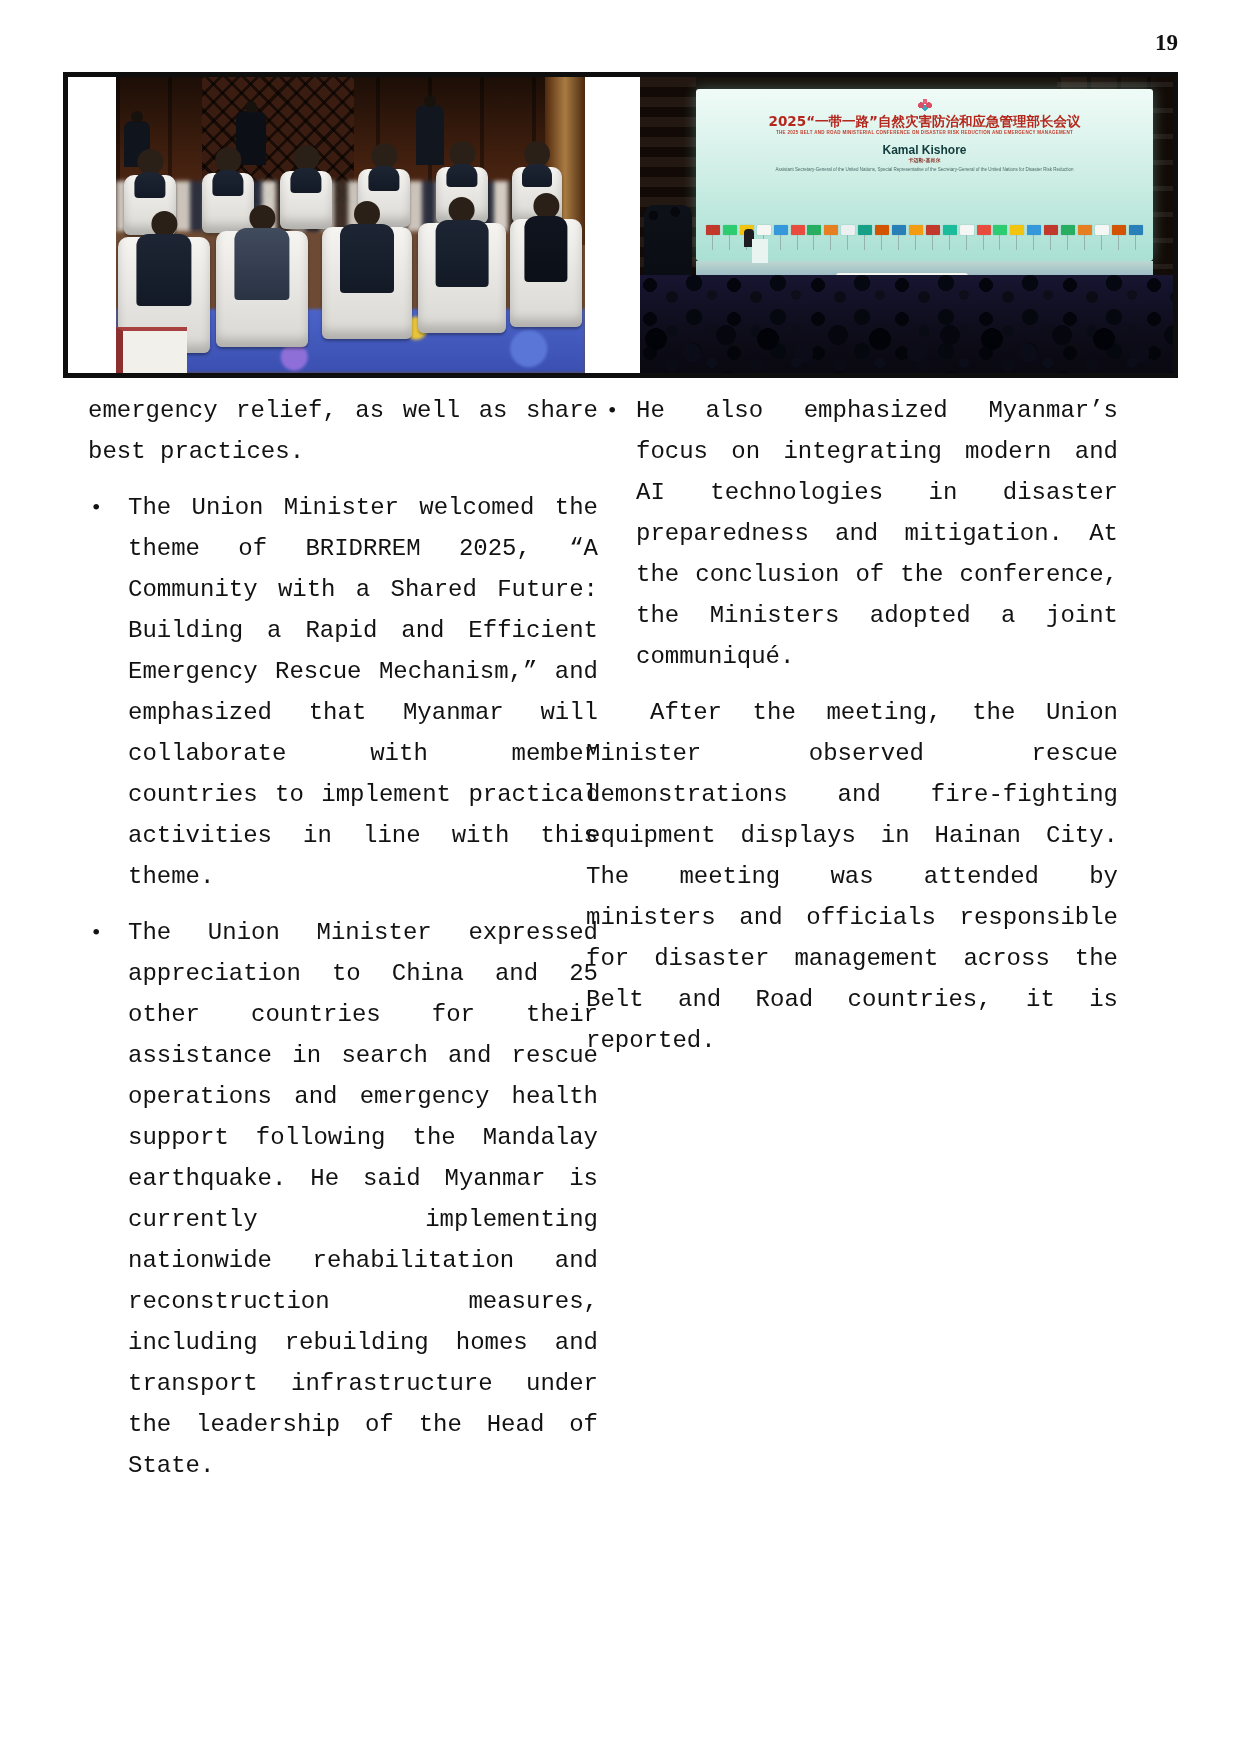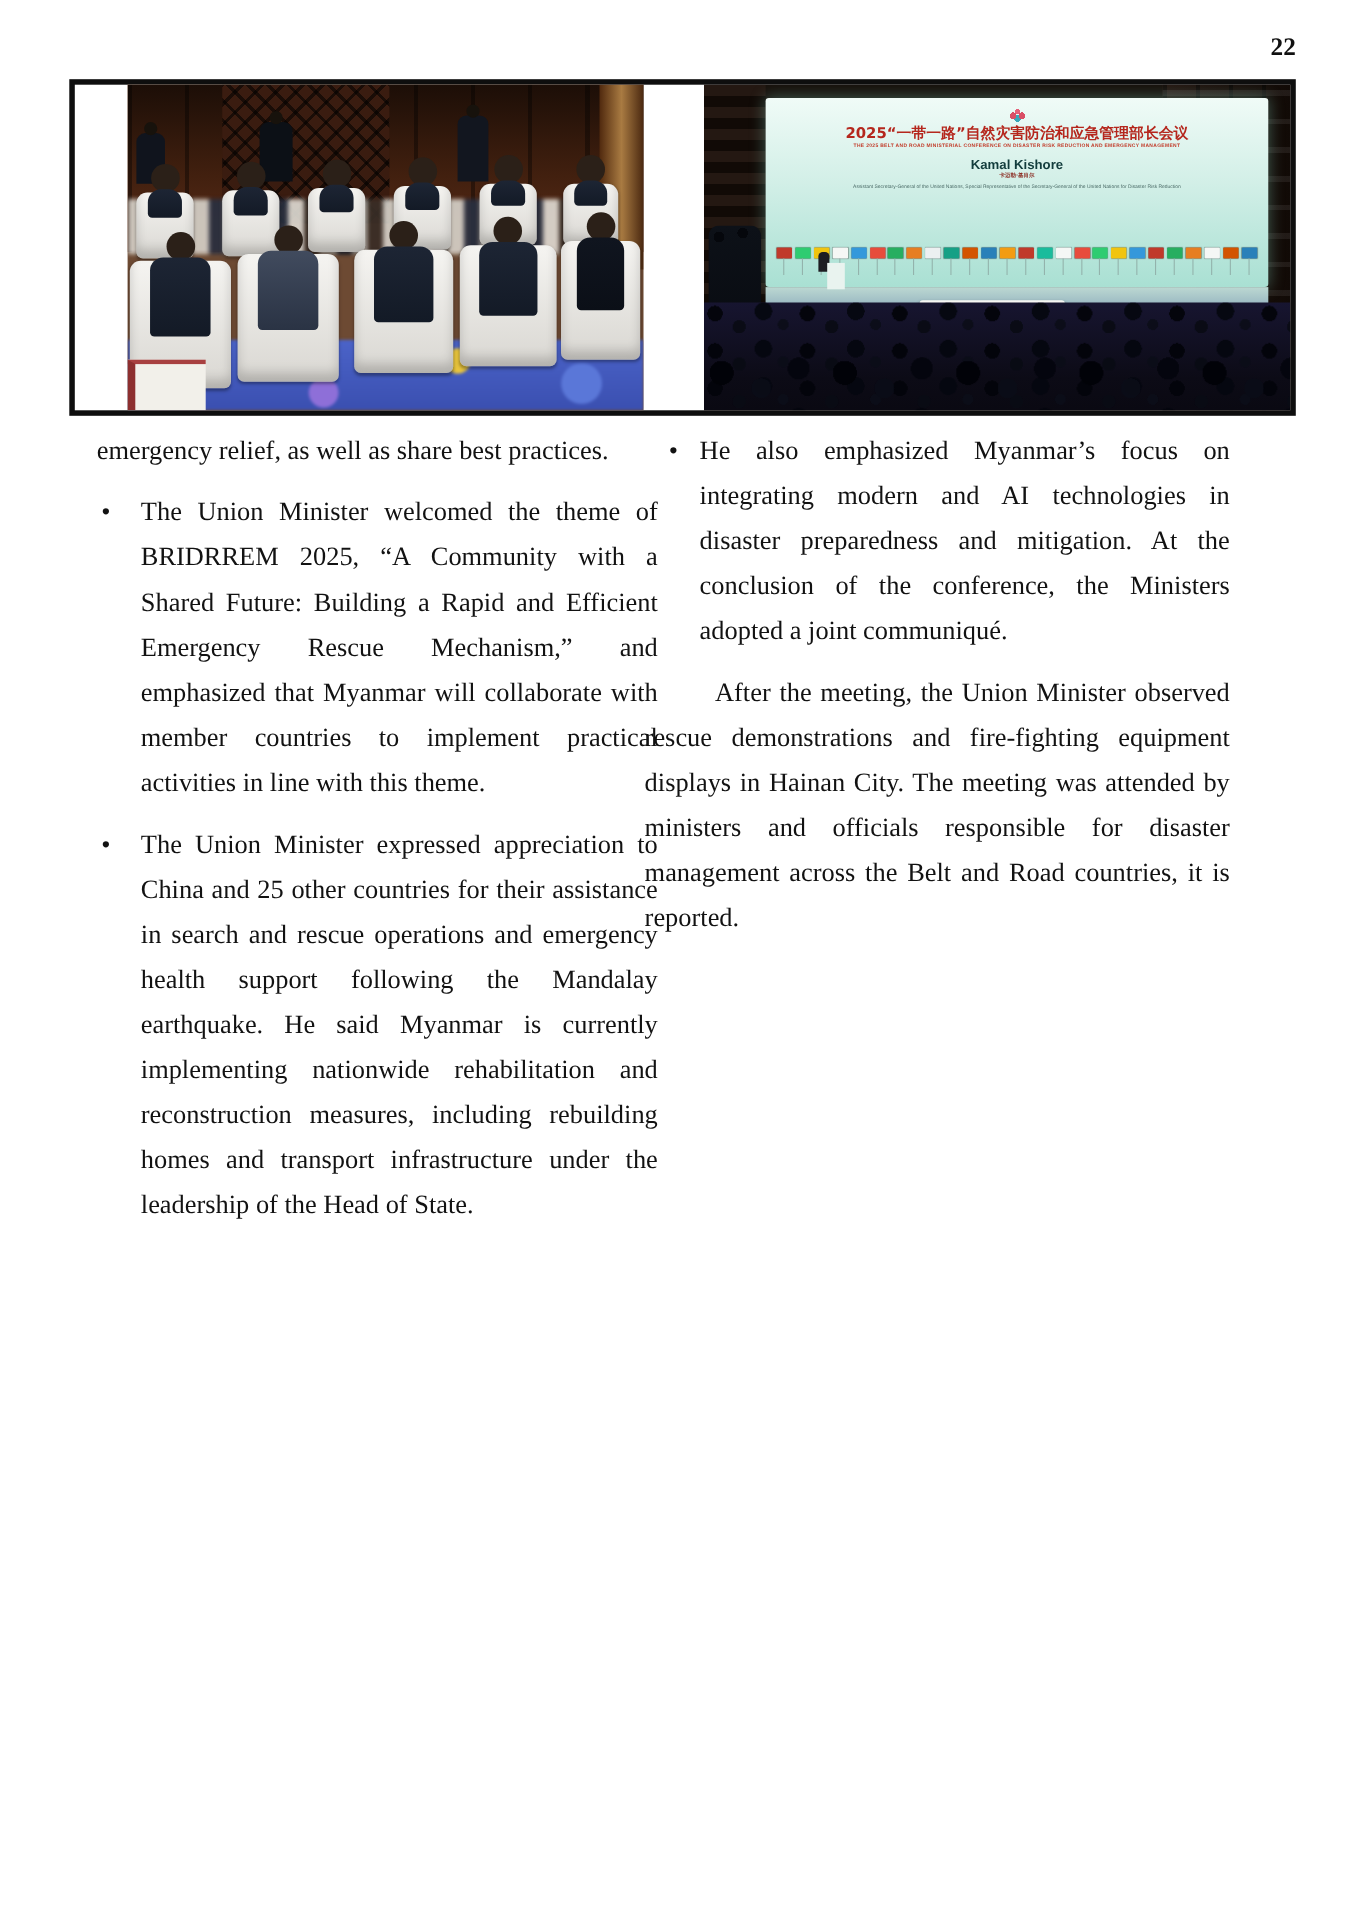--- a/index.html
+++ b/index.html
@@ -136,41 +136,41 @@
     background-size:112px 46px;}
   .mid-crowd{position:absolute;left:56px;right:116px;top:208px;height:26px;opacity:.9;
     background-image:
      radial-gradient(circle 4px at 8px 8px,#0a0c14 99%,transparent 100%),
      radial-gradient(circle 3.5px at 24px 14px,#111423 99%,transparent 100%),
      radial-gradient(circle 4px at 40px 6px,#080a12 99%,transparent 100%);
     background-size:52px 22px;}
   
   .col{position:absolute;top:390px;font-size:24px;line-height:41px;
     text-align:justify;text-align-last:left;}
-  .col p{margin:0 0 15px 0;}
+  .col p{margin:0 0 15px 0;font-family:Liberation Mono, monospace;}
   .col-left{left:88px;width:510px;}
   .col-right{left:586px;width:532px;}
   .cont{margin-left:40px;}
   .bullet-item{position:relative;margin:0 0 15px 0;}
   .col-left .bullet-item{padding-left:40px;}
   .col-right .bullet-item{padding-left:50px;}
   .bullet{position:absolute;top:0;}
   .col-left .bullet{left:4px;}
   .col-right .bullet{left:22px;}
   .bullet::before{content:"\2022";}
   .bullet-item p{margin:0;}
   .col-left .para{text-indent:42px;}
   .col-right .para{text-indent:64px;}
   .source{margin-top:72px !important;font-weight:bold;font-size:17.5px;line-height:22px;
     text-align:right;text-align-last:right;padding-right:58px;}
 </style>
 </head>
 <body>
 
-<div class="page-number">22</div>
+<div class="page-number">19</div>
 
 <figure class="photo">
 
   <div class="pane pl">
     <div class="wall"></div>
     <div class="lattice"></div>
     <div class="pillar"></div>
     <div class="photog p1"></div>
     <div class="photog p2"></div>
     <div class="photog p3"></div>

